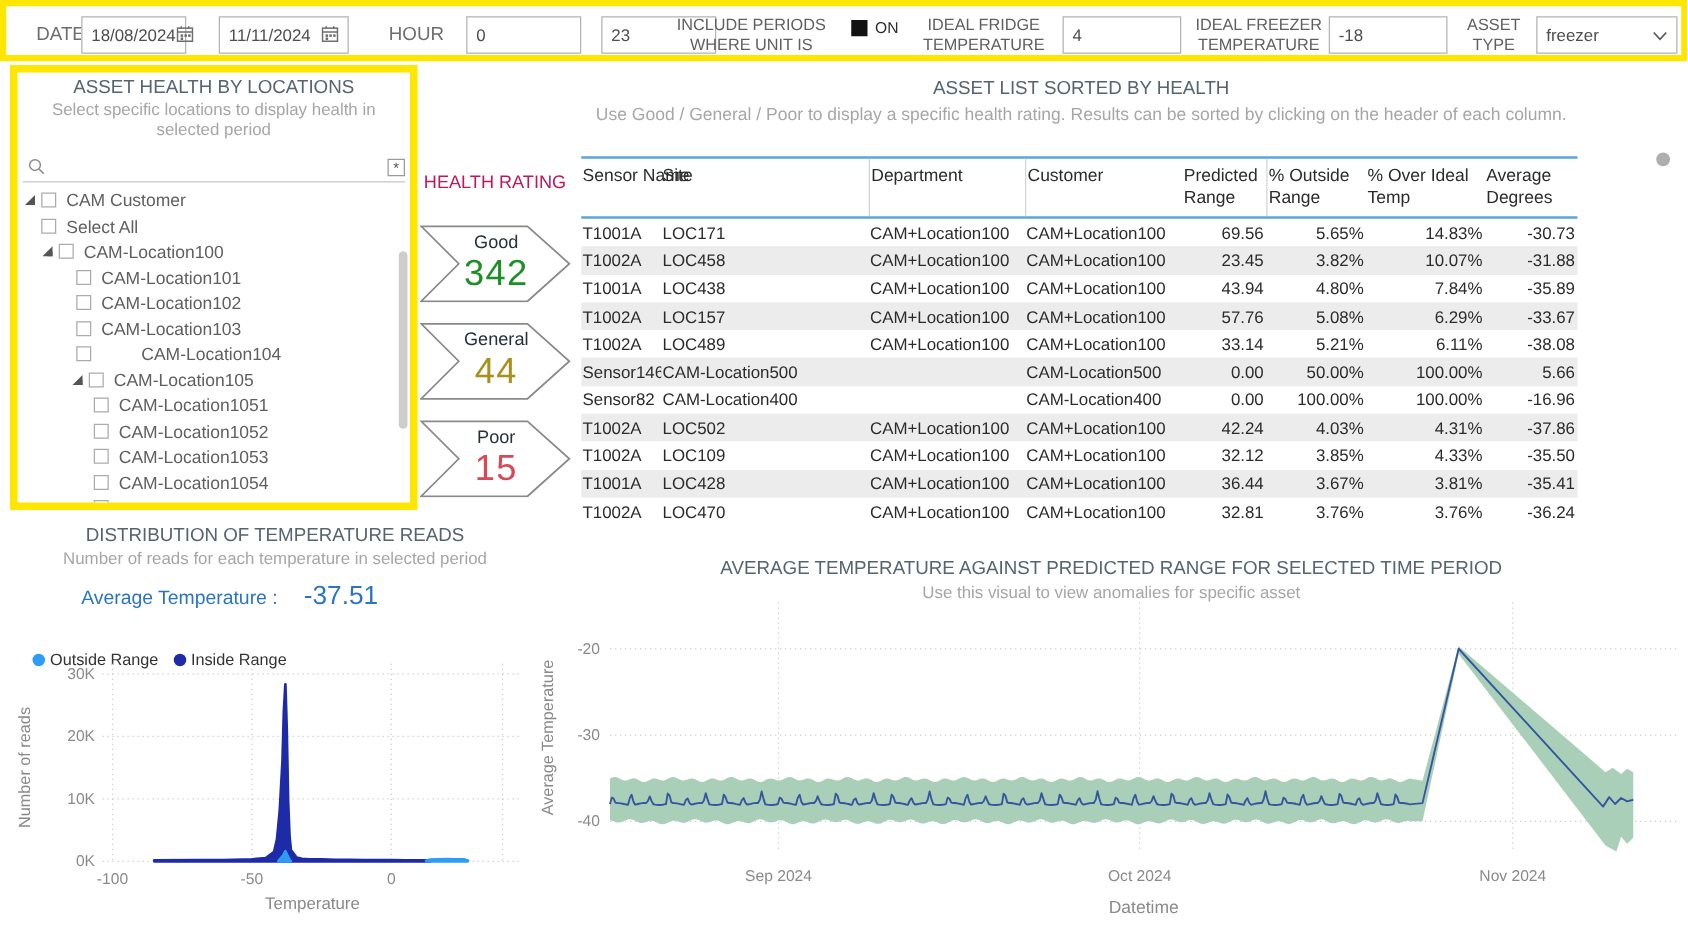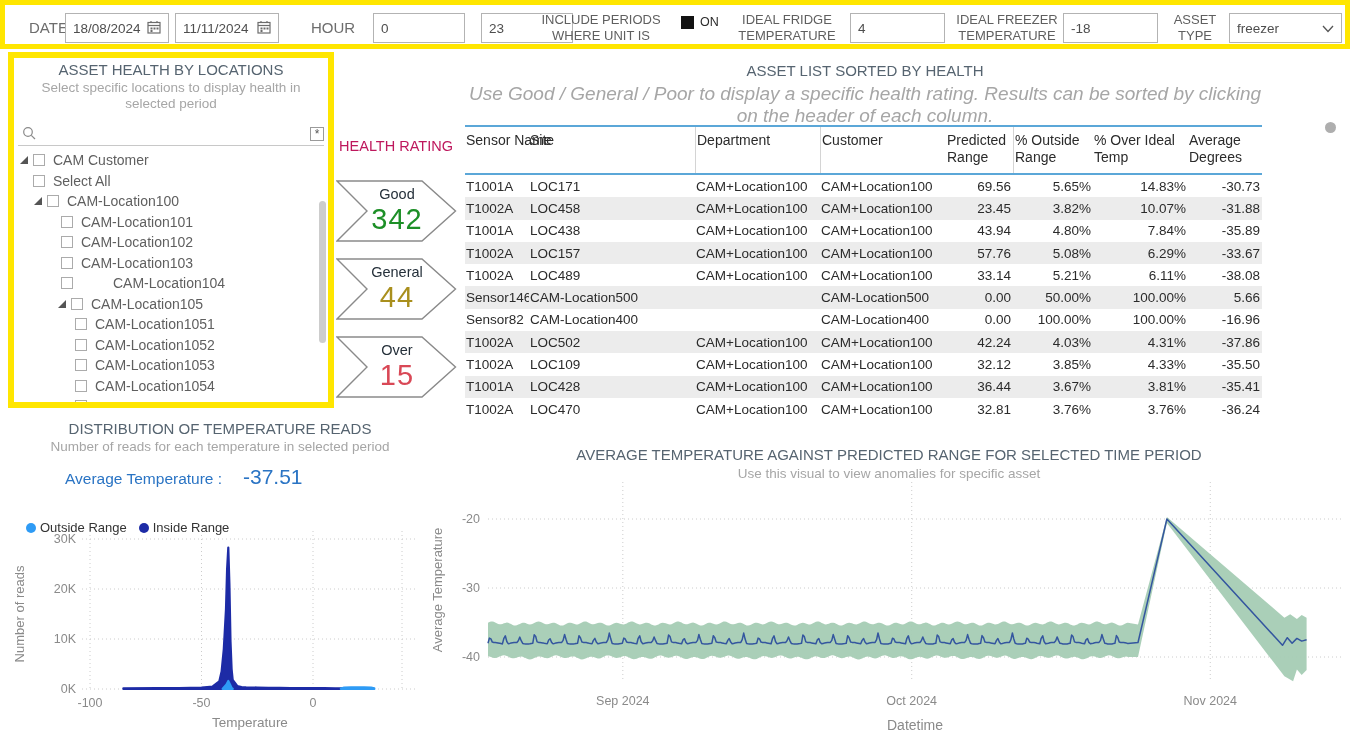--- a/index.html
+++ b/index.html
@@ -34,21 +34,21 @@
   
   .hr-title { position:absolute; left:336px; top:138px; width:120px; text-align:center; color:#be185d; font-size:14.5px; }
   .chev { position:absolute; left:336px; width:121px; height:62px; }
   .chev svg { position:absolute; inset:0; }
   .chev .lab { position:absolute; left:24px; width:74px; top:6px; text-align:center; font-size:14.5px; color:#25303a; }
   .chev .num { position:absolute; left:24px; width:74px; top:23px; text-align:center; font-size:29px; font-weight:500; letter-spacing:1px; }
 
   
   .tbl-panel { position:absolute; left:465px; top:62px; width:800px; height:368px; }
   .tbl-title { text-align:center; color:#566470; font-size:15px; }
-  .tbl-sub { text-align:center; color:#a6a6a6; font-size:19px; margin-top:4px;font-style:italic; }
+  .tbl-sub { text-align:center; color:#a6a6a6; font-size:14px; margin-top:4px; }
   .grid { position:absolute; left:0; top:63px; width:797px; }
   .g-head { display:grid; grid-template-columns:64px 166px 125px 126px 67px 80px 95px 74px;
             border-top:2px solid #5ba7d8; border-bottom:2px solid #5ba7d8; }
   .g-head .hc { font-size:14px; color:#2b2b2b; padding:5px 2px 7px 1px; line-height:17px; cursor:pointer; }
   .g-head .hc.sep { border-left:1px solid #d4d4d4; }
   .g-head .hc.num { padding-right:2px; }
   .g-row { display:grid; grid-template-columns:64px 166px 125px 126px 67px 80px 95px 74px; height:22.3px; align-items:center; }
   .g-row:nth-child(even) { background:#ececec; }
   .g-row .c { font-size:13.5px; color:#2b2b2b; white-space:nowrap; overflow:hidden; padding-left:1px; }
   .g-row .c.num { text-align:right; padding-right:2px; }
@@ -66,21 +66,21 @@
   .gray-dot { position:absolute; left:1325px; top:122px; width:11px; height:11px; border-radius:50%; background:#aeaeae; }
   svg text { font-family:"Liberation Sans", sans-serif; }
 </style>
 </head>
 <body>
 
 <div id="stage">
 
   <div class="topbar">
     <div class="tb-label" style="left:24px;">DATE</div>
-    <div class="tb-input" style="left:60px; width:104px;">
+    <div class="tb-input" style="left:60px; width:84px;">
       <span class="val">18/08/2024</span>
       <span class="cal-icon">
         <svg width="14" height="14" viewBox="0 0 14 14">
             <rect x="1" y="2.5" width="12" height="10.5" fill="none" stroke="#6d6d6d" stroke-width="1.2"></rect>
             <line x1="1" y1="5.5" x2="13" y2="5.5" stroke="#6d6d6d" stroke-width="1.2"></line>
             <line x1="4" y1="1" x2="4" y2="3" stroke="#6d6d6d" stroke-width="1.2"></line>
             <line x1="10" y1="1" x2="10" y2="3" stroke="#6d6d6d" stroke-width="1.2"></line>
             <rect x="3.5" y="7.5" width="2" height="2" fill="#6d6d6d"></rect>
             <rect x="6.5" y="7.5" width="2" height="2" fill="#6d6d6d"></rect>
             <rect x="9.5" y="7.5" width="2" height="2" fill="#6d6d6d"></rect>
@@ -230,21 +230,21 @@
         <svg viewBox="0 0 121 62">
           <polygon points="1,1 86,1 119.5,31 86,61 1,61 31,31" fill="#ffffff" stroke="#8a8a8a" stroke-width="1.4"></polygon>
         </svg>
         <div class="lab">General</div>
         <div class="num" style="color: rgb(169, 143, 29);">44</div>
       </div>
       <div class="chev" style="top: 336px;">
         <svg viewBox="0 0 121 62">
           <polygon points="1,1 86,1 119.5,31 86,61 1,61 31,31" fill="#ffffff" stroke="#8a8a8a" stroke-width="1.4"></polygon>
         </svg>
-        <div class="lab">Over</div>
+        <div class="lab">Poor</div>
         <div class="num" style="color: rgb(217, 72, 86);">15</div>
       </div>
     </div>
 
   <div class="tbl-panel">
     <div class="tbl-title">ASSET LIST SORTED BY HEALTH</div>
     <div class="tbl-sub">Use Good / General / Poor  to display a specific health rating. Results can be sorted by clicking on the header of each column.</div>
     <div class="grid">
       <div class="g-head" id="thead">
           <div class="hc" style="white-space: nowrap;">Sensor Name</div>

